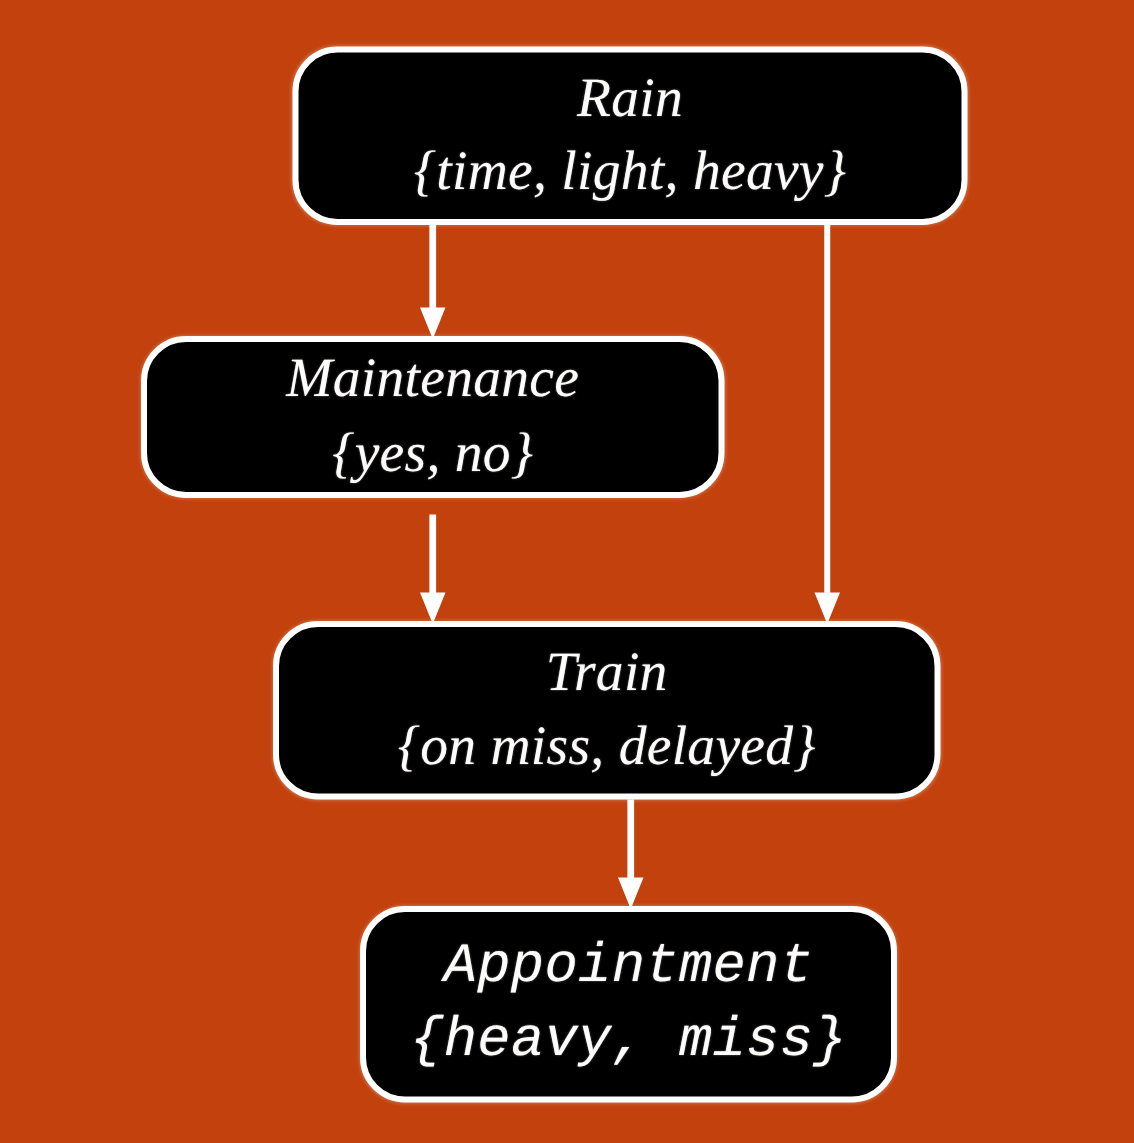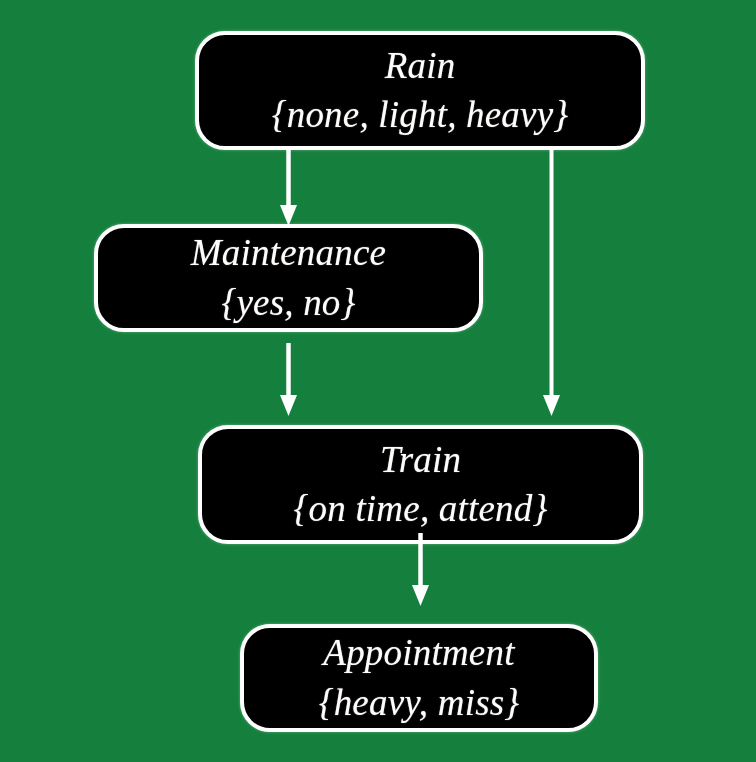--- a/index.html
+++ b/index.html
@@ -10,21 +10,21 @@
   body {
     width: 756px;
     height: 762px;
     overflow: hidden;
     font-family: "Liberation Serif", "DejaVu Serif", serif;
   }
   #canvas {
     position: relative;
     width: 756px;
     height: 762px;
-    background: #15803d;
+    background: #c2410c;
   }
   .node {
     position: absolute;
     box-sizing: border-box;
     background: #000000;
     border: 4px solid #ffffff;
     border-radius: 30px;
     display: flex;
     flex-direction: column;
     align-items: center;
@@ -42,52 +42,52 @@
     color: #fdfdfb;
     text-shadow: 0 0 1px rgba(255,200,150,0.55), 0 0 2px rgba(120,160,255,0.25);
     white-space: nowrap;
   }
   .node .line.name {
     margin-bottom: 1px;
   }
   
   #node-rain        { left: 195px; top: 31px;  width: 450px; height: 119px; }
   #node-maintenance { left: 94px;  top: 224px; width: 389px; height: 108px; }
-  #node-train       { left: 198px; top: 414px; width: 445px; height: 119px; margin-top: 11px; }
-  #node-appointment { left: 240px; top: 624px; width: 358px; height: 108px; }
+  #node-train       { left: 182px; top: 414px; width: 445px; height: 119px; }
+  #node-appointment { left: 240px; top: 604px; width: 358px; height: 131px; font-family: Liberation Mono, monospace; }
 
   .edge {
     position: absolute;
     overflow: visible;
   }
   .edge svg { display: block; overflow: visible; }
 
   #edge-rain-maintenance { left: 270px; top: 150px; width: 40px;  height: 76px; }
   #edge-rain-train       { left: 533px; top: 150px; width: 40px;  height: 266px; }
   #edge-maintenance-train{ left: 270px; top: 343px; width: 40px;  height: 73px; }
   #edge-train-appointment{ left: 402px; top: 533px; width: 40px;  height: 73px; }
 </style>
 </head>
 <body>
 
 <div id="canvas">
 
   <div class="node" id="node-rain">
     <div class="line name">Rain</div>
-    <div class="line states">{none, light, heavy}</div>
+    <div class="line states">{time, light, heavy}</div>
   </div>
 
   <div class="node" id="node-maintenance">
     <div class="line name">Maintenance</div>
     <div class="line states">{yes, no}</div>
   </div>
 
   <div class="node" id="node-train">
     <div class="line name">Train</div>
-    <div class="line states">{on time, attend}</div>
+    <div class="line states">{on miss, delayed}</div>
   </div>
 
   <div class="node" id="node-appointment">
     <div class="line name">Appointment</div>
     <div class="line states">{heavy, miss}</div>
   </div>
 
   <div class="edge" id="edge-rain-maintenance">
     <svg width="40" height="76" viewBox="0 0 40 76">
       <line x1="18.5" y1="0" x2="18.5" y2="58" stroke="#ffffff" stroke-width="4.5"></line>

